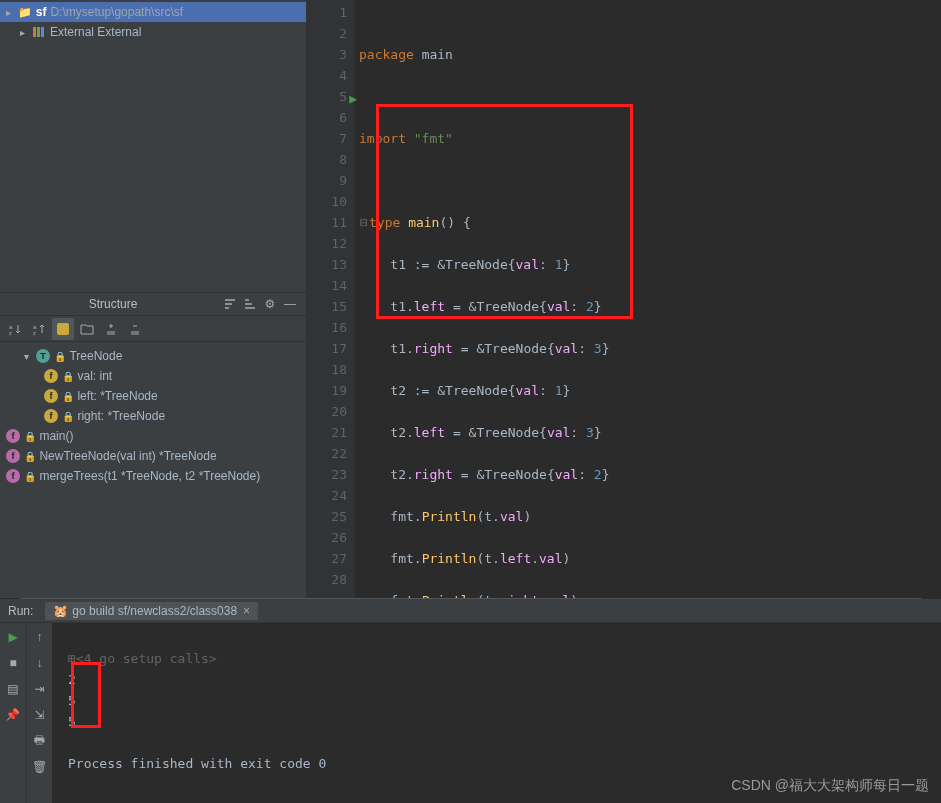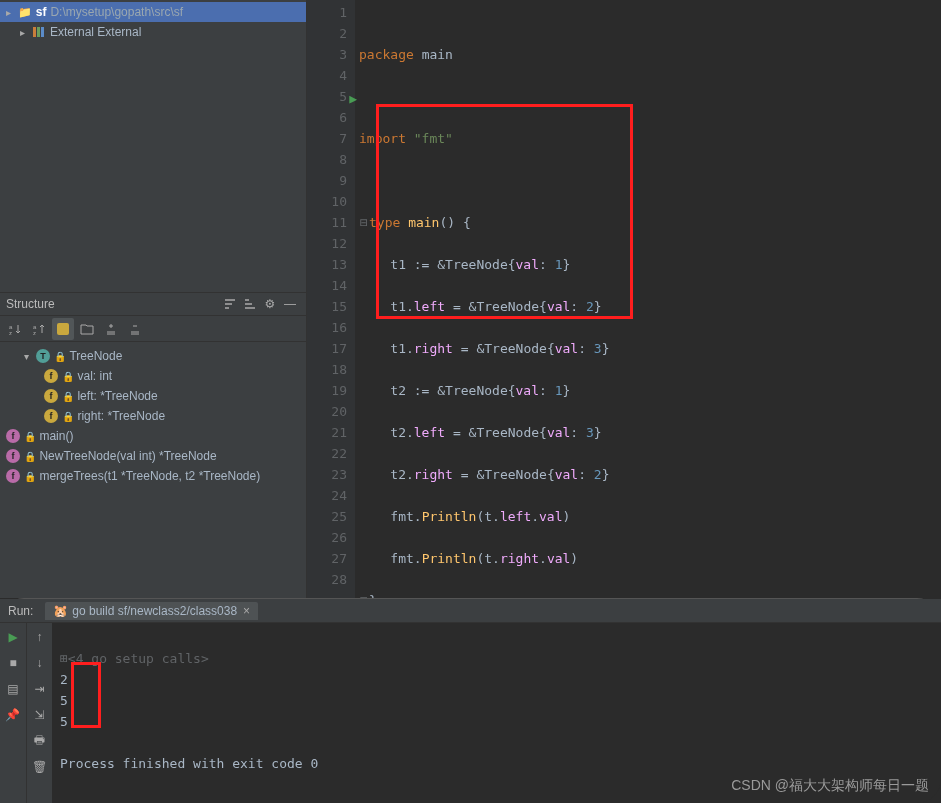--- a/index.html
+++ b/index.html
@@ -22,21 +22,21 @@
 .tree-row.selected { background: #4b6eaf; color:#fff; }
 .tree-indent1 { padding-left: 20px; }
 .arrow { width:12px; color:#a9a9a9; font-size:10px; }
 .folder-icon::before { content:"\1F4C1"; font-size:11px; margin-right:4px; }
 .lib-icon { width:14px;height:14px;margin-right:4px;display:inline-flex;align-items:center;justify-content:center; }
 .lib-icon svg{width:14px;height:14px;}
 .proj-name { font-weight:bold; color:#fff; }
 .proj-path { color:#9aa7b0; margin-left:4px; font-weight:normal;}
 .structure-header {
   height: 24px; border-top:1px solid #323232; border-bottom:1px solid #323232;
-  display:flex; align-items:center; padding: 0 6px; background:#3c3f41;
+  display:flex; align-items:center; padding: 0 6px; background:#3c3f41;text-align:center;
 }
 .structure-header .title { flex:1; color:#bbb; }
 .header-btn { width:20px; height:20px; display:flex; align-items:center; justify-content:center; color:#a9a9a9; cursor:pointer; }
 .structure-toolbar { height:26px; display:flex; align-items:center; padding:0 4px; gap:2px; border-bottom:1px solid #323232;}
 .tb-btn { width:22px; height:22px; display:flex; align-items:center; justify-content:center; color:#a9a9a9; cursor:pointer; border-radius:2px; }
 .tb-btn.active { background:#515658; }
 .structure-tree { flex:1; overflow:auto; padding:4px 0; }
 .s-row { display:flex; align-items:center; height:20px; padding-left:6px; cursor:pointer;}
 .s-i1{padding-left:24px;} .s-i2{padding-left:44px;}
 .badge { width:14px;height:14px;border-radius:50%;display:inline-flex;align-items:center;justify-content:center;font-size:9px;font-weight:bold;margin-right:4px;}
@@ -63,21 +63,21 @@
 }
 .run-header{height:24px;background:#3c3f41;display:flex;align-items:center;padding:0 8px;border-bottom:1px solid #323232;}
 .run-header .label{color:#bbb;margin-right:12px;}
 .run-tab{background:#4e5254;padding:2px 8px;display:flex;align-items:center;gap:4px;border-radius:2px 2px 0 0;cursor:pointer;}
 .run-tab .close{color:#a9a9a9;margin-left:2px;}
 .run-body{flex:1;display:flex;}
 .run-left{width:26px;background:#3c3f41;display:flex;flex-direction:column;align-items:center;padding-top:4px;gap:6px;}
 .run-left2{width:26px;background:#3c3f41;display:flex;flex-direction:column;align-items:center;padding-top:4px;gap:6px;border-left:1px solid #323232;}
 .rl-btn{width:20px;height:20px;display:flex;align-items:center;justify-content:center;color:#a9a9a9;cursor:pointer;}
 .rl-btn.play{color:#499c54;}
-.console{flex:1;font-family:Consolas,monospace;font-size:13px;line-height:21px;padding:4px 8px;color:#a9b7c6;white-space:pre;}
+.console{flex:1;font-family:Consolas,monospace;font-size:13px;line-height:21px;padding:4px 16px;color:#a9b7c6;white-space:pre;}
 .console .dim{color:#606366;}
 .watermark{position:absolute;right:12px;bottom:8px;color:#9a9a9a;font-size:14px;font-family:Arial,sans-serif;}
 </style>
 </head>
 <body>
 
 <div class="left-panel">
   <div class="project-tree">
     <div class="tree-row selected">
       <span class="arrow">▸</span>
@@ -227,20 +227,21 @@
 <div> </div>
 <div><span class="kw">import </span><span class="str">"fmt"</span></div>
 <div> </div>
 <div><span class="fold">⊟</span><span class="kw">type </span><span class="fn">main</span>() {</div>
 <div><span>    t1 := &amp;</span><span class="id">TreeNode</span><span>{</span><span class="fld">val</span><span>: </span><span class="num">1</span><span>}</span></div>
 <div><span>    t1.</span><span class="fld">left</span><span> = &amp;</span><span class="id">TreeNode</span><span>{</span><span class="fld">val</span><span>: </span><span class="num">2</span><span>}</span></div>
 <div><span>    t1.</span><span class="fld">right</span><span> = &amp;</span><span class="id">TreeNode</span><span>{</span><span class="fld">val</span><span>: </span><span class="num">3</span><span>}</span></div>
 <div><span>    t2 := &amp;</span><span class="id">TreeNode</span><span>{</span><span class="fld">val</span><span>: </span><span class="num">1</span><span>}</span></div>
 <div><span>    t2.</span><span class="fld">left</span><span> = &amp;</span><span class="id">TreeNode</span><span>{</span><span class="fld">val</span><span>: </span><span class="num">3</span><span>}</span></div>
 <div><span>    t2.</span><span class="fld">right</span><span> = &amp;</span><span class="id">TreeNode</span><span>{</span><span class="fld">val</span><span>: </span><span class="num">2</span><span>}</span></div>
+<div><span>    fmt.</span><span class="fn">Println</span><span>(t.</span><span class="fld">val</span><span>)</span></div>
 <div><span>    fmt.</span><span class="fn">Println</span><span>(t.</span><span class="fld">left</span><span>.</span><span class="fld">val</span><span>)</span></div>
 <div><span>    fmt.</span><span class="fn">Println</span><span>(t.</span><span class="fld">right</span><span>.</span><span class="fld">val</span><span>)</span></div>
 <div><span class="fold">⊟</span><span>}</span></div>
 <div> </div>
 <div><span class="fold">⊟</span><span class="kw">type </span><span class="id">TreeNode</span><span class="kw"> struct</span> {</div>
 <div></div>
 
 
 
 

